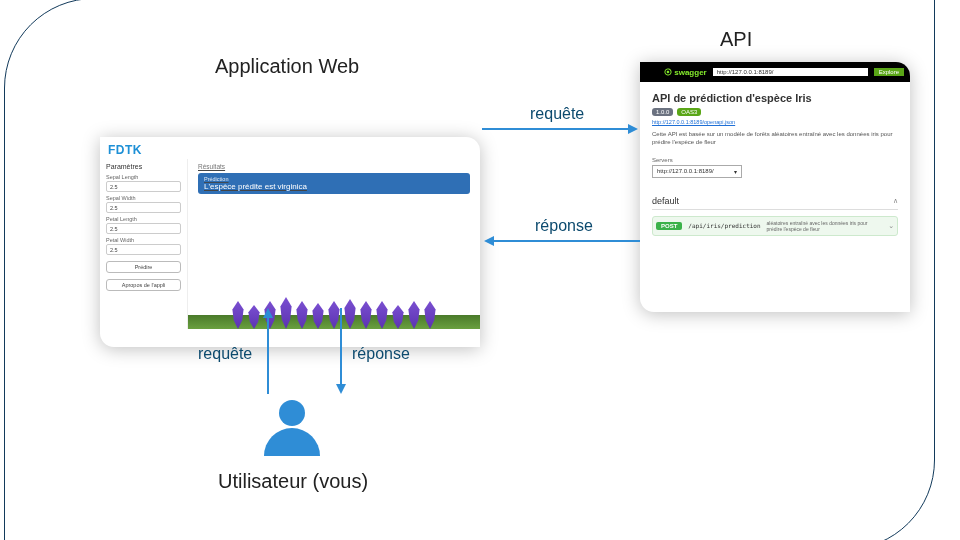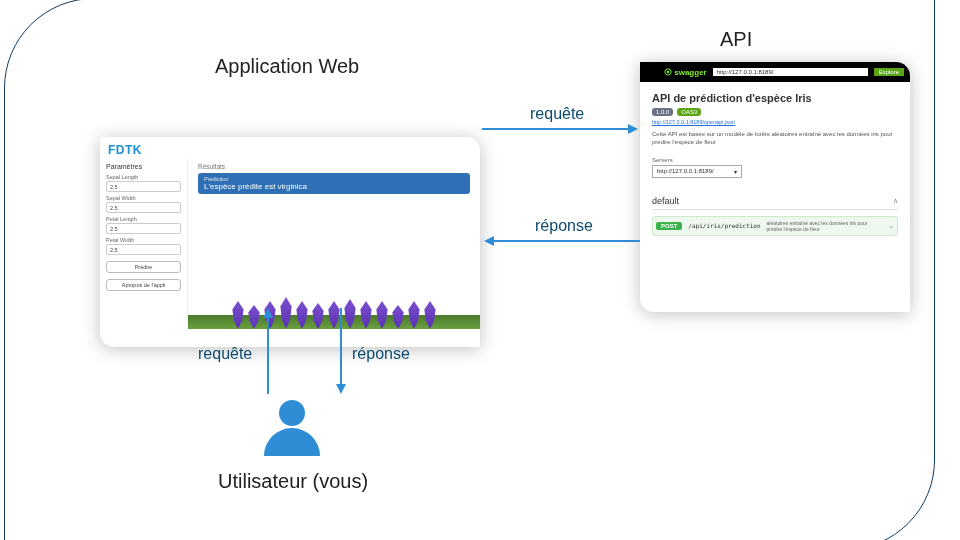--- a/index.html
+++ b/index.html
@@ -10,21 +10,21 @@
   
   .webapp { position:absolute; left:100px; top:93px; width:380px; height:210px; background:#fff; border-radius:0 14px 0 14px; box-shadow:0 2px 18px rgba(0,0,0,.25); overflow:hidden; font-size:7px; color:#444;margin-top:44px;}
   .webapp .top { padding:6px 8px 2px; }
   .webapp .logo { color:#1e90d6; font-weight:bold; font-size:12px; letter-spacing:.5px;}
   .webapp .body { display:flex; height:170px;}
   .sidebar { width:88px; padding:4px 6px; border-right:1px solid #eee;}
   .sidetitle { font-size:7px; color:#333; margin-bottom:4px;}
   .fld-lbl { font-size:5.5px; color:#666; margin-top:3px;}
   .fld-inp { border:1px solid #ccc; border-radius:2px; padding:1.5px 3px; font-size:5.5px; margin-top:1px;}
   .btn { border:1px solid #bbb; border-radius:3px; text-align:center; padding:2px 0; font-size:5.5px; margin-top:6px;}
-  .main { flex:1; padding:4px 10px; position:relative;}
+  .main { flex:1; padding:4px 10px; position:relative;text-decoration:underline;}
   .main-t { font-size:6.5px; color:#777; margin-bottom:3px;}
   .pred { background:#2f6fb5; color:#fff; border-radius:3px; padding:3px 6px;}
   .pred .ptop { font-size:5.5px; opacity:.85;}
   .pred .pmsg { font-size:8px; }
   .flowers { position:absolute; left:0; right:0; bottom:0; height:34px; display:flex; justify-content:center; align-items:flex-end; gap:2px;}
   .flower { width:14px; height:28px; background:linear-gradient(#7a4fd1,#5b32b0); clip-path: polygon(50% 0,90% 30%,80% 70%,50% 100%,20% 70%,10% 30%); }
   .stem { position:absolute; bottom:0; height:14px; width:100%; background:linear-gradient(#4a7a2a,#6aa040);}
 
   
   .api { position:absolute; left:640px; top:62px; width:270px; height:250px; background:#fff; border-radius:0 14px 0 14px; box-shadow:0 2px 18px rgba(0,0,0,.25); overflow:hidden; font-size:7px; color:#333;}

